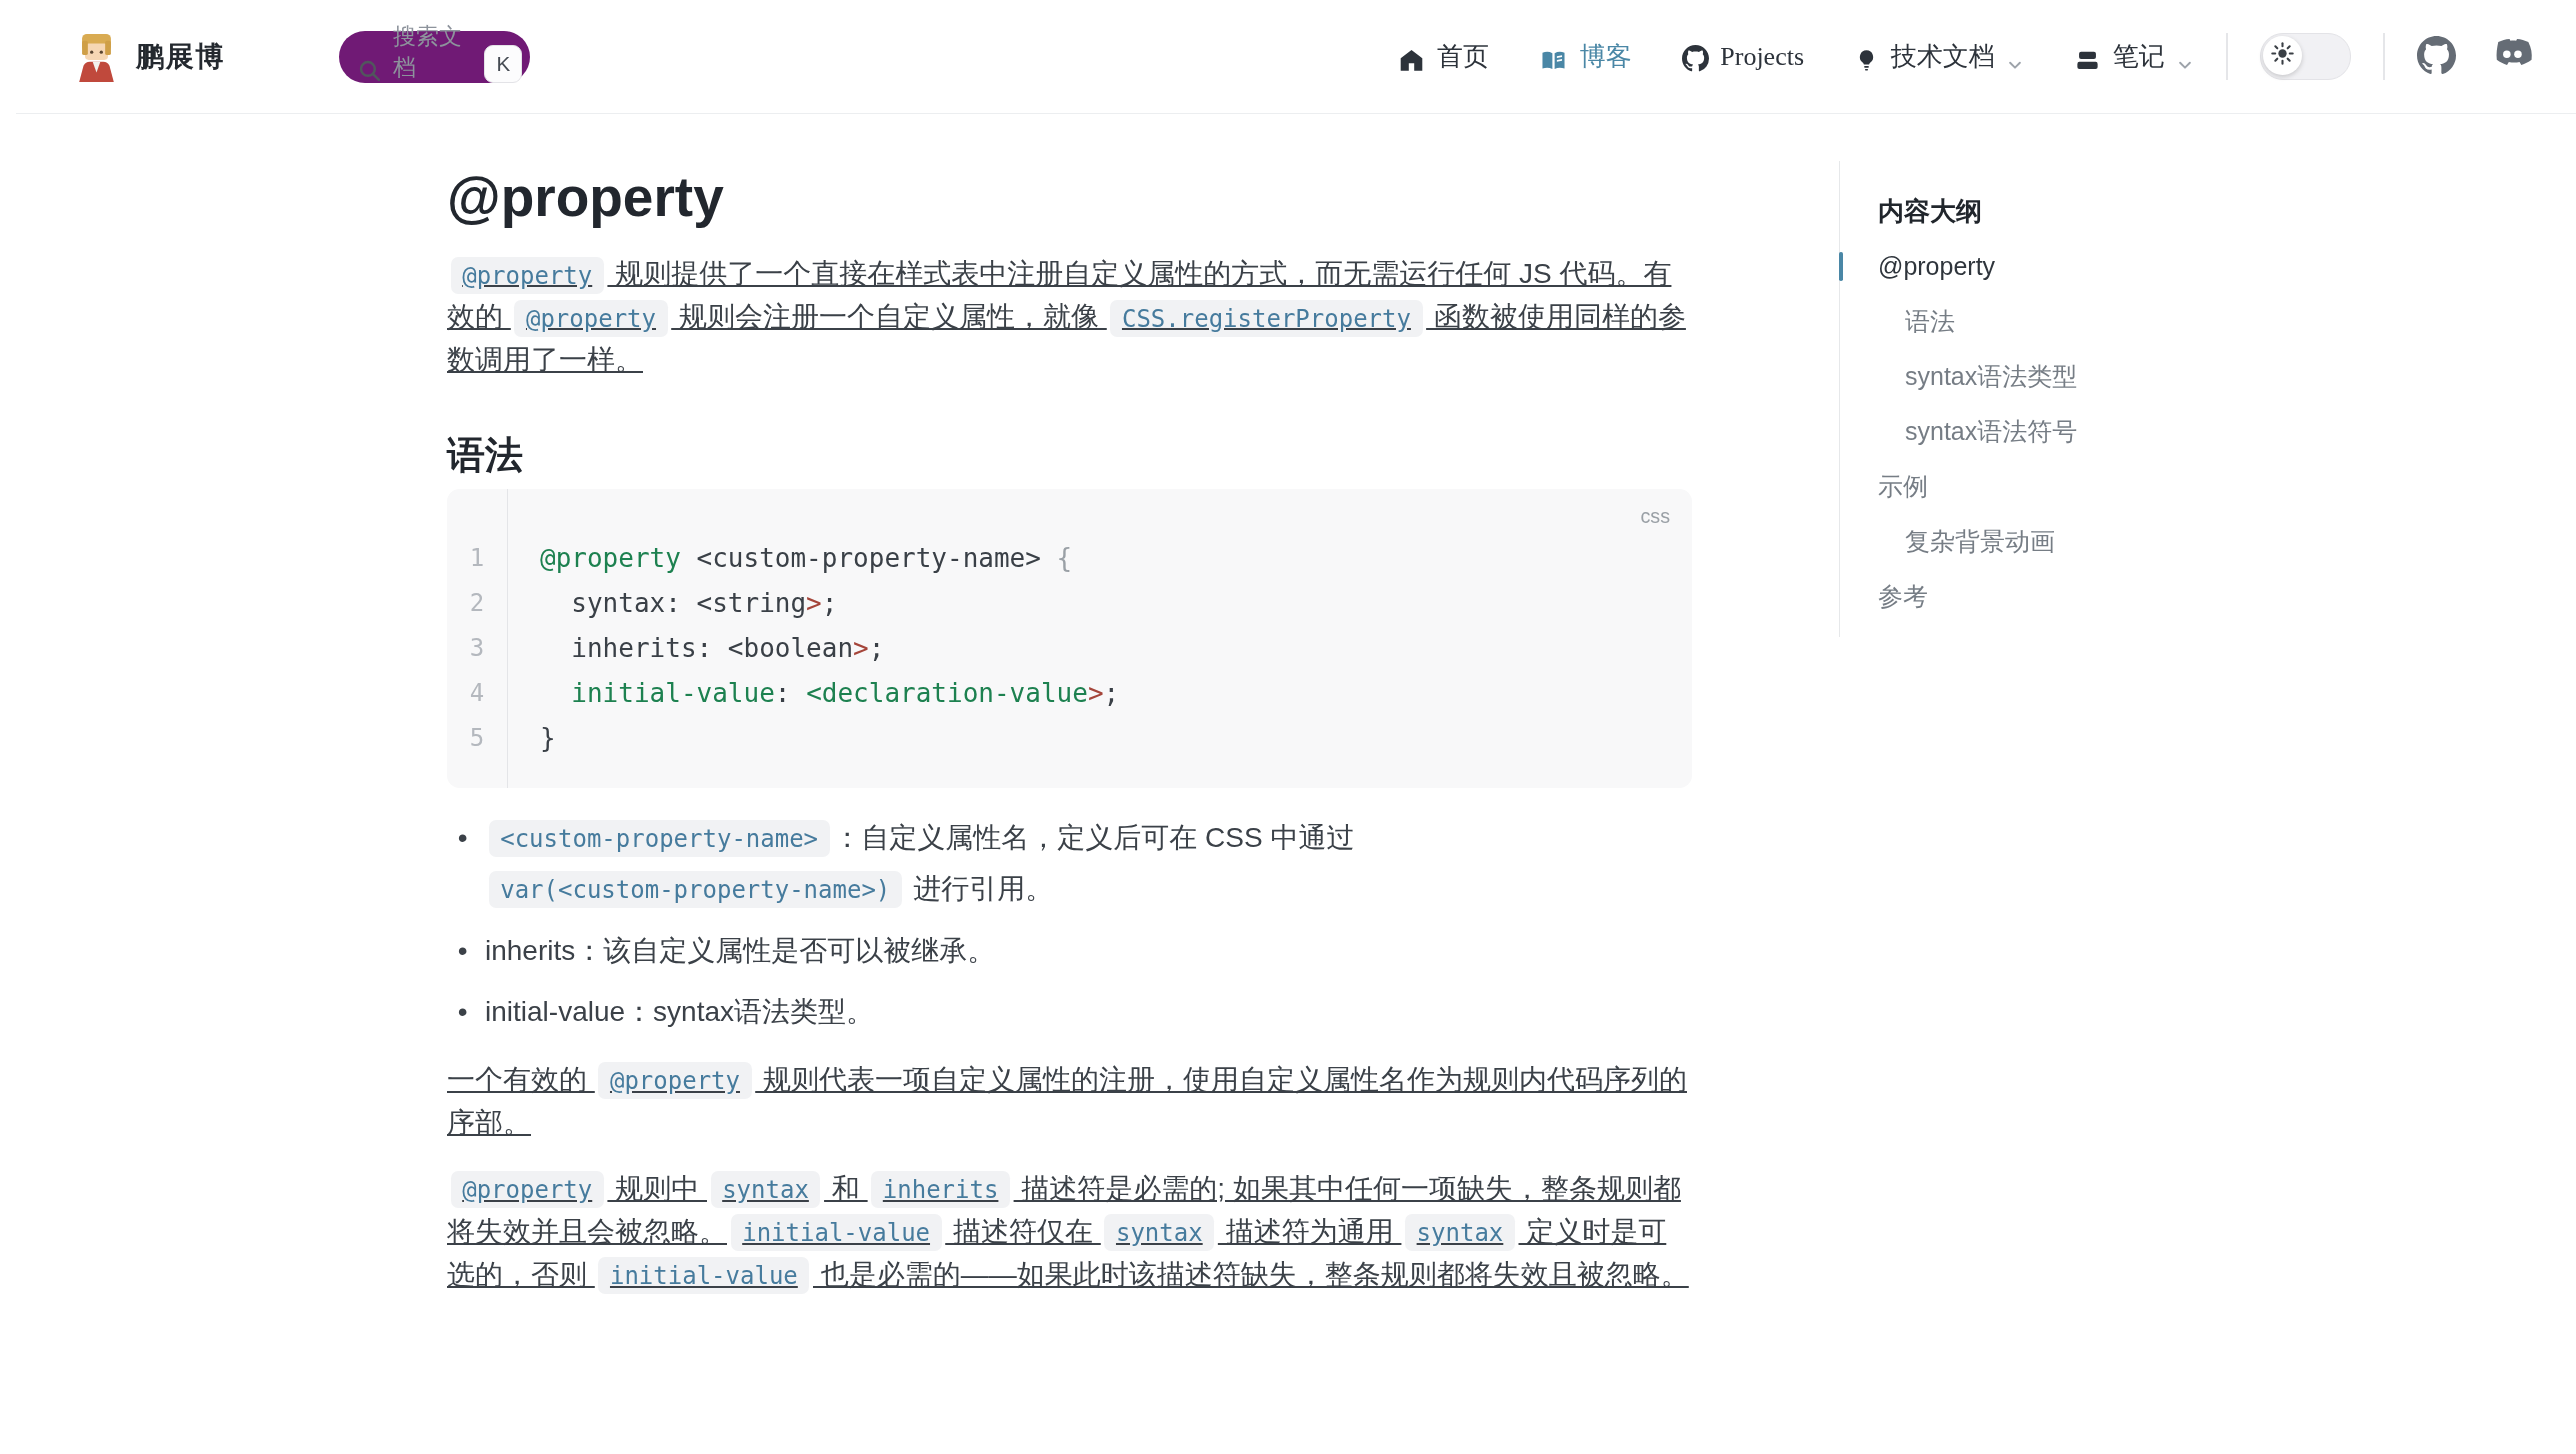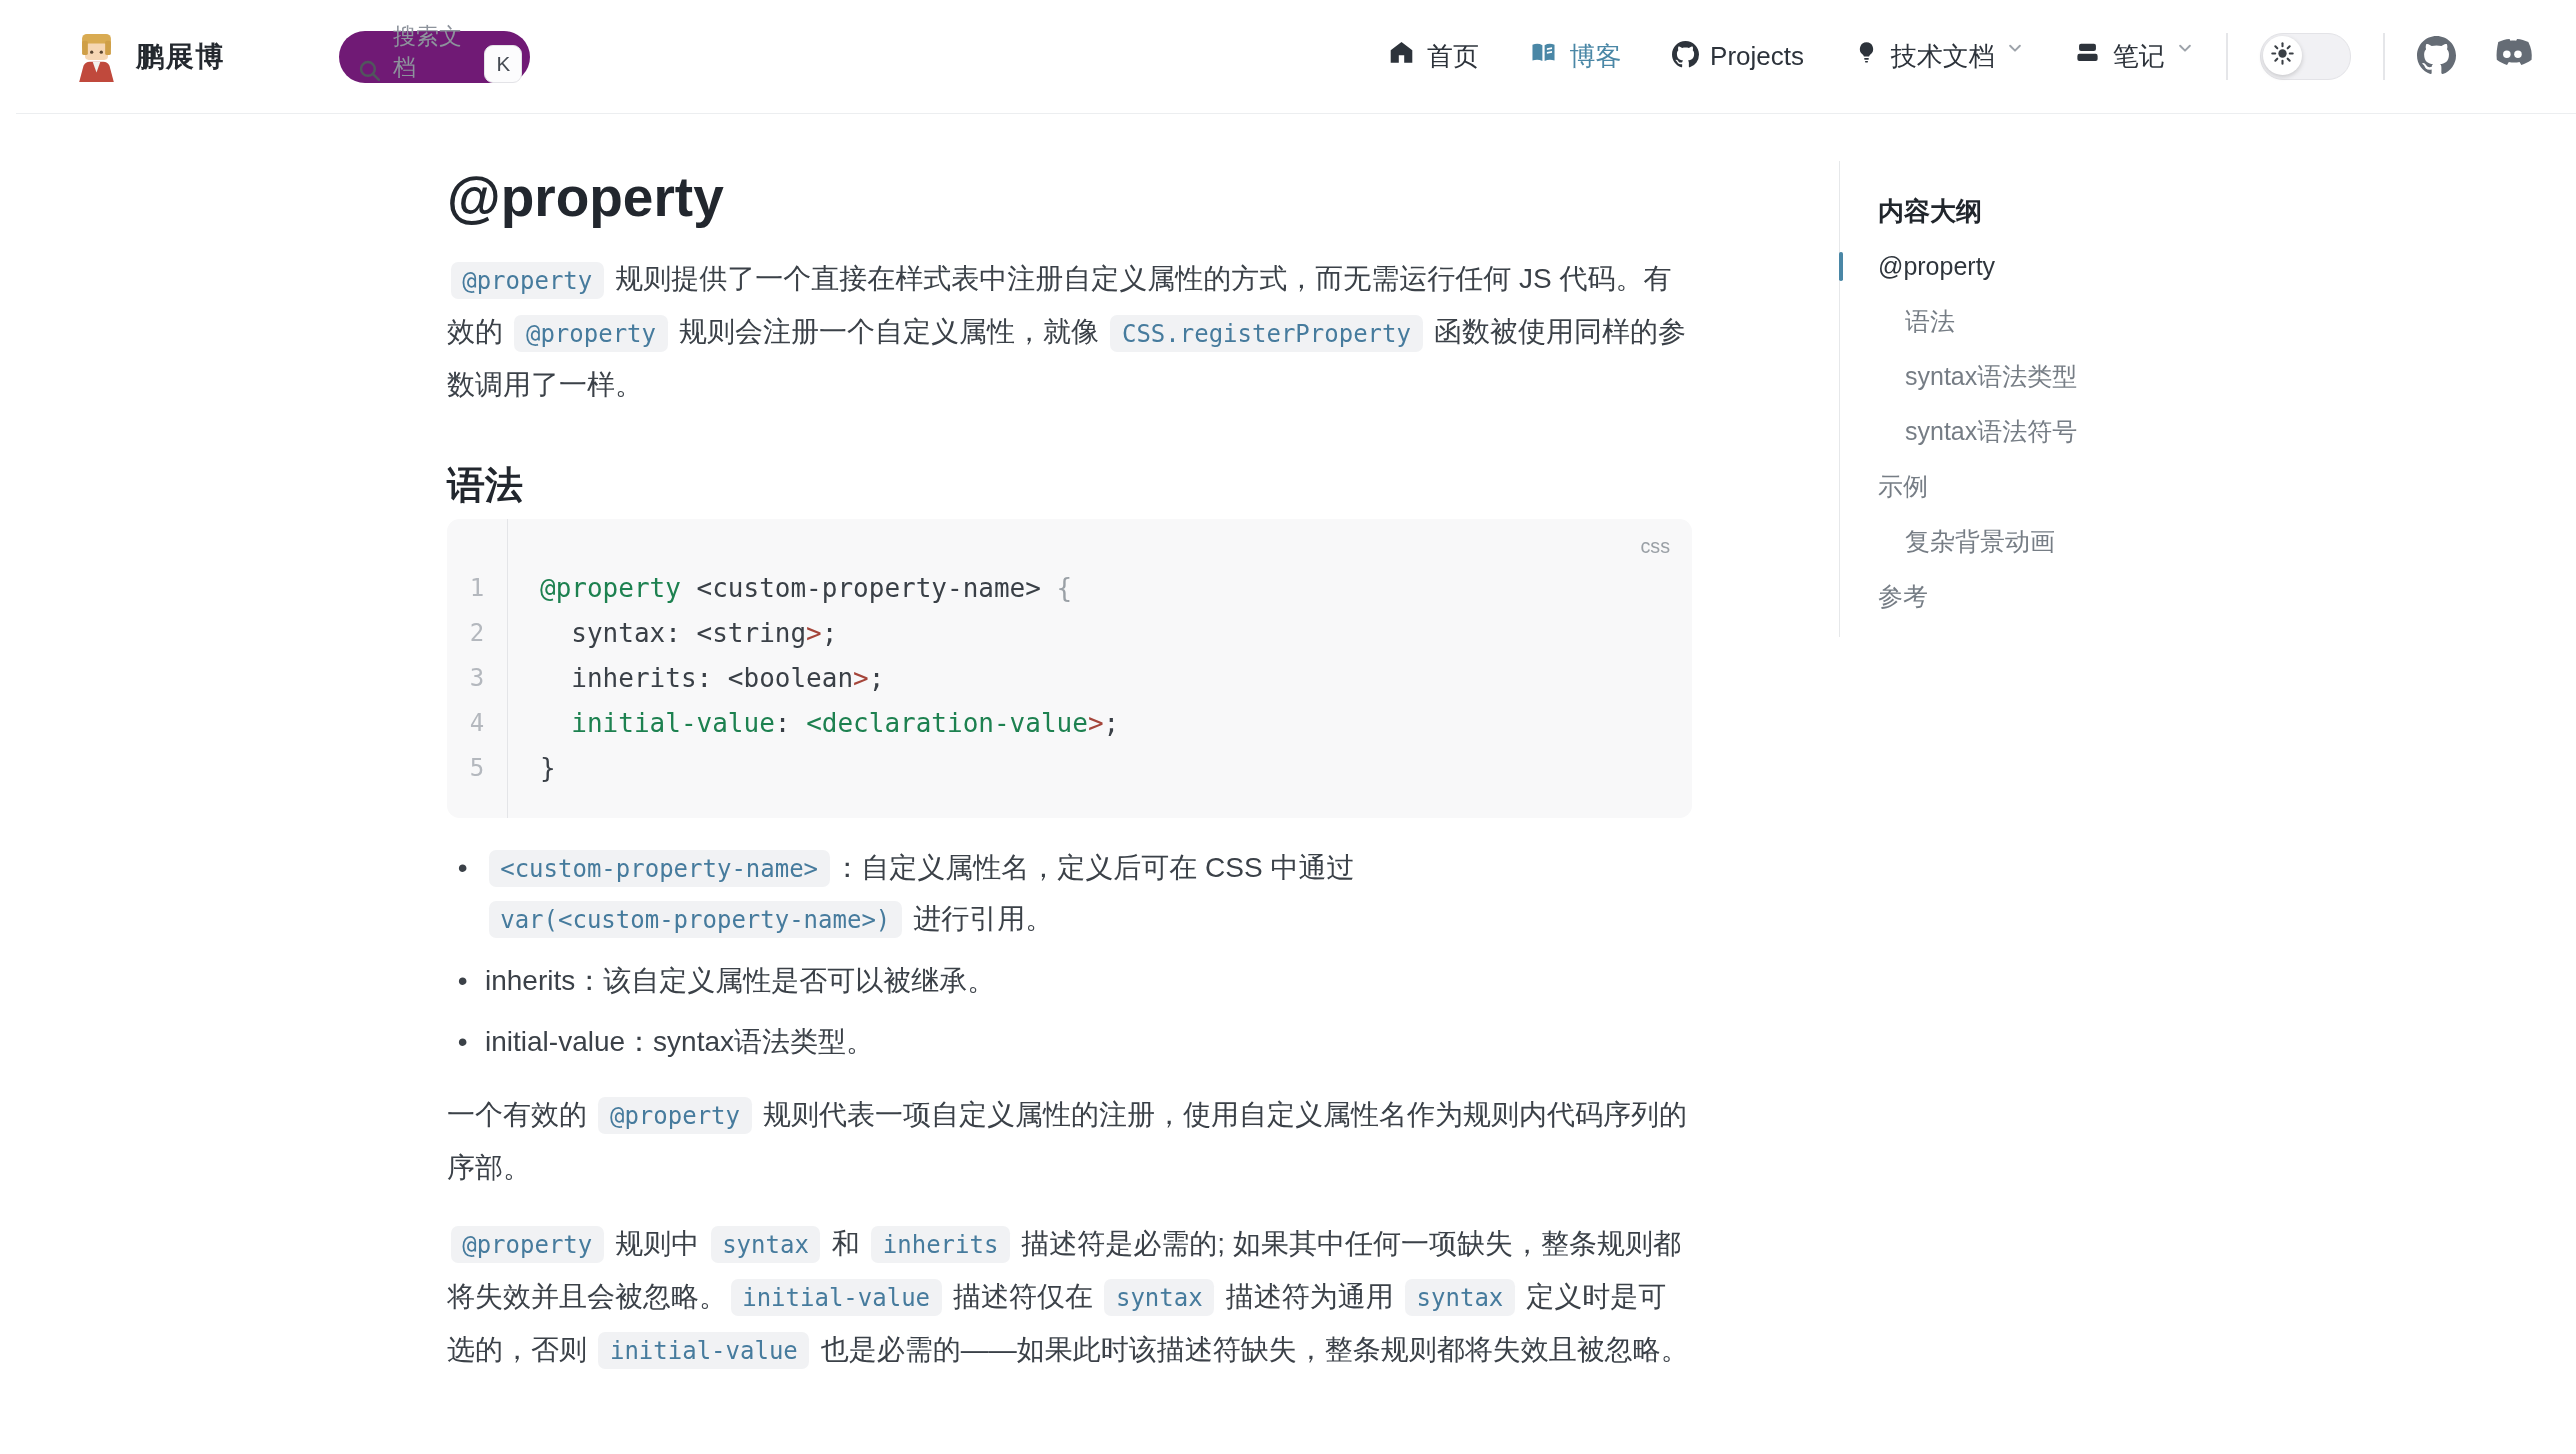--- a/index.html
+++ b/index.html
@@ -21,37 +21,37 @@
   .logo-wrap{display:flex;align-items:center;cursor:pointer;}
   .avatar{display:block;width:47px;height:50px;}
   .site-title{font-size:28px;font-weight:700;color:#24292f;margin-left:16px;letter-spacing:1.8px;}
   .search{display:flex;align-items:flex-end;margin-left:114px;width:191px;height:52px;border-radius:26px;
     background:#701a75;padding:0 8px 0 18px;cursor:pointer;}
   .search .icn{display:flex;color:#51565d;}
   .search-ph{font-size:23px;color:#8d939c;margin-left:10.7px;flex:1;}
   .kbd{width:38px;height:38px;border:1.8px solid #e3e3e7;background:#fcfcfd;border-radius:9px;
     display:flex;align-items:center;justify-content:center;font-size:20.6px;color:#454b53;}
   nav{display:flex;align-items:center;gap:50px;margin-left:auto;}
-  .nav-item{display:flex;align-items:flex-start;gap:11.6px;font-size:26px;font-weight:500;color:#2d333b;
-    cursor:pointer;text-decoration:none;white-space:nowrap;}
+  .nav-item{display:flex;align-items:flex-end;gap:11.6px;font-size:26px;font-weight:500;color:#2d333b;
+    cursor:pointer;text-decoration:none;white-space:nowrap;font-family:Liberation Serif, serif;}
   .nav-item.active{color:var(--brand);}
   .nav-item .icn{display:flex;}
   .h-right{display:flex;align-items:center;}
   .vdiv{width:1.8px;height:47px;background:#e5e6e9;margin:0 32px;}
   .toggle{width:91px;height:47px;border-radius:23px;background:#f1f1f4;border:1.8px solid #e3e3e7;
     position:relative;cursor:pointer;flex:none;}
   .knob{position:absolute;left:1.8px;top:1.8px;width:39px;height:39px;border-radius:50%;background:#fff;
     box-shadow:0 1.8px 5.4px rgba(0,0,0,.18);display:flex;align-items:center;justify-content:center;color:#3a3f45;}
   .social{display:flex;align-items:center;gap:34px;}
   .social a{color:#656c75;display:flex;cursor:pointer;}
 
   
   .content{position:absolute;left:447px;top:114px;width:1245px;}
   h1{margin-top:50px;font-size:55px;line-height:66px;font-weight:700;color:#22272e;}
-  .para{margin-top:23px;font-size:28px;line-height:51px;color:#3b4148;}
+  .para{margin-top:23px;font-size:28px;line-height:41px;color:#3b4148;text-decoration:underline;}
   .para.p2{margin-top:23px;}
   .para.p3{margin-top:25px;}
   .ic{font-family:"DejaVu Sans Mono","Liberation Mono",monospace;font-size:24px;color:var(--inline-code);
     background:#f1f2f4;border-radius:7.2px;padding:4.5px 11.6px;margin:0 3.6px;white-space:nowrap;}
   h2{margin-top:55px;font-size:38px;line-height:41px;font-weight:700;color:#22272e;}
 
   .codeblock{margin-top:12.5px;background:#f8f8f9;border-radius:12.5px;position:relative;display:flex;overflow:hidden;}
   .lang{position:absolute;top:16px;right:22px;font-size:19.7px;color:var(--code-gray);}
   .gutter{flex:0 0 61px;padding:47px 0 27px;border-right:1.8px solid #e4e5e8;text-align:center;}
   .gutter div{font-family:"DejaVu Sans Mono","Liberation Mono",monospace;font-size:24px;line-height:45px;color:#b4b8be;}

